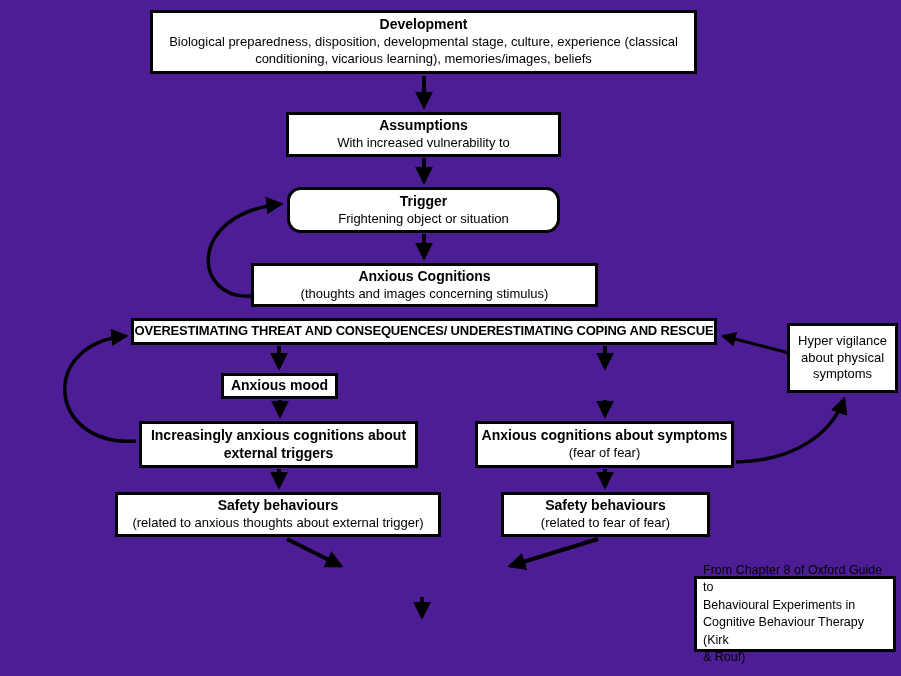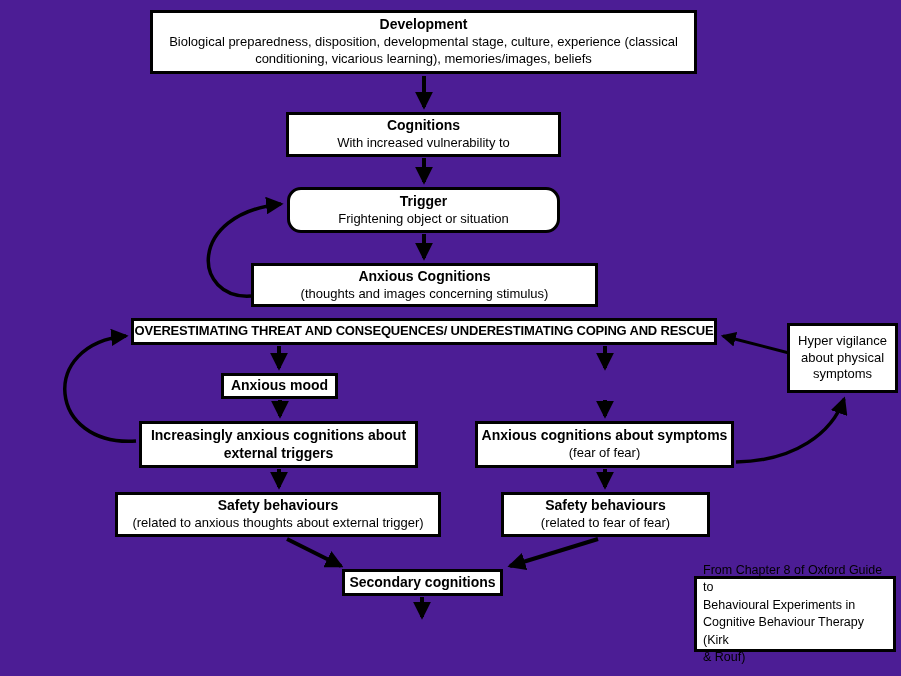--- a/index.html
+++ b/index.html
@@ -67,21 +67,21 @@
     </g>
   </svg>
 
   <div class="box" style="left:150px; top:10px; width:547px; height:64px;">
     <span class="title">Development</span>
     <span class="body">Biological preparedness, disposition, developmental stage, culture, experience (classical
 conditioning, vicarious learning), memories/images, beliefs</span>
   </div>
 
   <div class="box" style="left:286px; top:112px; width:275px; height:45px;">
-    <span class="title">Cognitions</span>
+    <span class="title">Assumptions</span>
     <span class="body">With increased vulnerability to</span>
   </div>
 
   <div class="box" style="left:287px; top:187px; width:273px; height:46px;border-radius:14px;">
     <span class="title">Trigger</span>
     <span class="body">Frightening object or situation</span>
   </div>
 
   <div class="box" style="left:251px; top:263px; width:347px; height:44px;">
     <span class="title">Anxious Cognitions</span>
@@ -116,23 +116,20 @@
     <span class="title">Safety behaviours</span>
     <span class="body">(related to fear of fear)</span>
   </div>
 
   <div class="box" id="hyper-box" style="left:787px; top:323px; width:111px; height:70px;">
     <span class="body">Hyper vigilance
 about physical
 symptoms</span>
   </div>
 
-  <div class="box" style="left:342px; top:569px; width:161px; height:27px;">
-    <span class="title">Secondary cognitions</span>
-  </div>
 
 
   <div class="box leftalign" id="reference-box" style="left:694px; top:576px; width:202px; height:76px;">
     <span class="body">From Chapter 8 of Oxford Guide to
 Behavioural Experiments in
 Cognitive Behaviour Therapy (Kirk
 &amp; Rouf)</span>
   </div>
 
 

